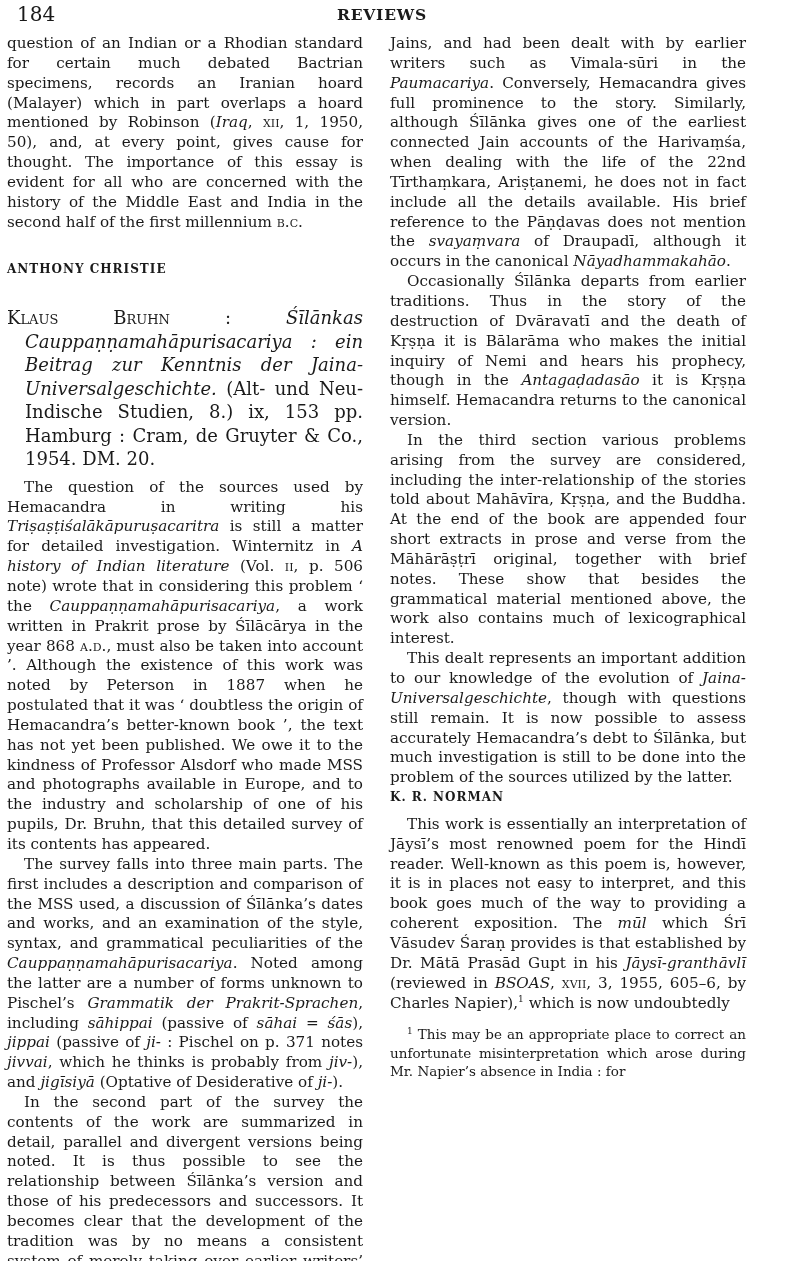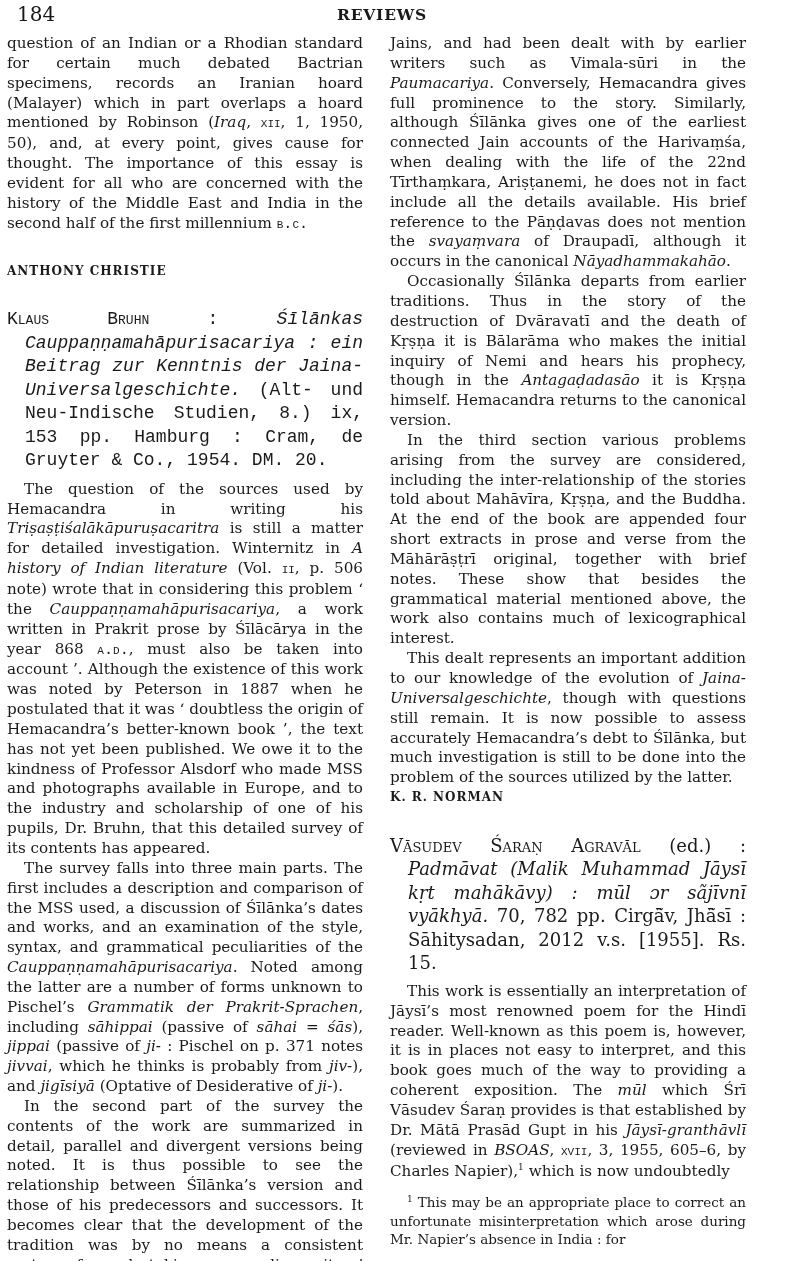--- a/index.html
+++ b/index.html
@@ -13,49 +13,48 @@
   .col.right { left:390px; }
   .col p { margin:0; text-align:justify; text-align-last:auto; }
   .col p.ind { text-indent:17px; }
   .sig { text-align:right; font-size:12px; font-weight:bold; letter-spacing:1px;
          padding-right:18px; margin:10px 0 0 0; }
   .heading { font-size:18px; line-height:23.5px; text-align:justify;
              padding-left:18px; text-indent:-18px; margin:0; }
   .heading .sc { font-variant:small-caps; }
   .note { font-size:13.5px; line-height:18.3px; text-align:justify; margin:0; }
   i { font-style:italic; }
-  .smallcaps { font-variant:small-caps;font-family:Liberation Mono, monospace; }
+  .smallcaps { font-variant:small-caps; }
   sup { font-size:9px; line-height:0; }
 </style>
 </head>
 <body>
 
 <div class="page-num">184</div>
 <div class="running-head">REVIEWS</div>
 
 <div class="col left">
   <p><span>question of an Indian or a Rhodian standard for certain much debated Bactrian specimens, records an Iranian hoard (Malayer) which in part overlaps a hoard mentioned by Robinson (</span><i>Iraq</i><span>, </span><span class="smallcaps">xii</span><span>, 1, 1950, 50), and, at every point, gives cause for thought. The importance of this essay is evident for all who are concerned with the history of the Middle East and India in the second half of the first millennium </span><span class="smallcaps">b.c.</span></p>
   <p class="sig" style="margin-top:28px;">ANTHONY CHRISTIE</p>
 
-  <p class="heading" style="margin-top:26px;font-family:Liberation Mono, monospace;"><span class="sc">Klaus Bruhn</span><span> : </span><i>Śīlānkas Cauppaṇṇamahāpurisacariya : ein Beitrag zur Kenntnis der Jaina-Universalgeschichte.</i><span> (Alt- und Neu-Indische Studien, 8.) ix, 153 pp. Hamburg : Cram, de Gruyter &amp; Co., 1954. DM. 20.</span></p>
+  <p class="heading" style="margin-top:26px;"><span class="sc">Klaus Bruhn</span><span> : </span><i>Śīlānkas Cauppaṇṇamahāpurisacariya : ein Beitrag zur Kenntnis der Jaina-Universalgeschichte.</i><span> (Alt- und Neu-Indische Studien, 8.) ix, 153 pp. Hamburg : Cram, de Gruyter &amp; Co., 1954. DM. 20.</span></p>
 
   <p class="ind" style="margin-top:7px;"><span>The question of the sources used by Hemacandra in writing his </span><i>Triṣaṣṭiśalākāpuruṣacaritra</i><span> is still a matter for detailed investigation. Winternitz in </span><i>A history of Indian literature</i><span> (Vol. </span><span class="smallcaps">ii</span><span>, p. 506 note) wrote that in considering this problem ‘ the </span><i>Cauppaṇṇamahāpurisacariya</i><span>, a work written in Prakrit prose by Śīlācārya in the year 868 </span><span class="smallcaps">a.d.</span><span>, must also be taken into account ’. Although the existence of this work was noted by Peterson in 1887 when he postulated that it was ‘ doubtless the origin of Hemacandra’s better-known book ’, the text has not yet been published. We owe it to the kindness of Professor Alsdorf who made MSS and photographs available in Europe, and to the industry and scholarship of one of his pupils, Dr. Bruhn, that this detailed survey of its contents has appeared.</span></p>
 
   <p class="ind"><span>The survey falls into three main parts. The first includes a description and comparison of the MSS used, a discussion of Śīlānka’s dates and works, and an examination of the style, syntax, and grammatical peculiarities of the </span><i>Cauppaṇṇamahāpurisacariya</i><span>. Noted among the latter are a number of forms unknown to Pischel’s </span><i>Grammatik der Prakrit-Sprachen</i><span>, including </span><i>sāhippai</i><span> (passive of </span><i>sāhai = śās</i><span>), </span><i>jippai</i><span> (passive of </span><i>ji-</i><span> : Pischel on p. 371 notes </span><i>jivvai</i><span>, which he thinks is probably from </span><i>jiv-</i><span>), and </span><i>jigīsiyā</i><span> (Optative of Desiderative of </span><i>ji-</i><span>).</span></p>
 
   <p class="ind">In the second part of the survey the contents of the work are summarized in detail, parallel and divergent versions being noted. It is thus possible to see the relationship between Śīlānka’s version and those of his predecessors and successors. It becomes clear that the development of the tradition was by no means a consistent system of merely taking over earlier writers’ material and embellishing it. Old features could be omitted and new ones added at will.</p>
 
 </div>
 
 <div class="col right">
   <p><span>Jains, and had been dealt with by earlier writers such as Vimala-sūri in the </span><i>Paumacariya</i><span>. Conversely, Hemacandra gives full prominence to the story. Similarly, although Śīlānka gives one of the earliest connected Jain accounts of the Harivaṃśa, when dealing with the life of the 22nd Tīrthaṃkara, Ariṣṭanemi, he does not in fact include all the details available. His brief reference to the Pāṇḍavas does not mention the </span><i>svayaṃvara</i><span> of Draupadī, although it occurs in the canonical </span><i>Nāyadhammakahāo</i><span>.</span></p>
   <p class="ind"><span>Occasionally Śīlānka departs from earlier traditions. Thus in the story of the destruction of Dvāravatī and the death of Kṛṣṇa it is Bālarāma who makes the initial inquiry of Nemi and hears his prophecy, though in the </span><i>Antagaḍadasāo</i><span> it is Kṛṣṇa himself. Hemacandra returns to the canonical version.</span></p>
   <p class="ind">In the third section various problems arising from the survey are considered, including the inter-relationship of the stories told about Mahāvīra, Kṛṣṇa, and the Buddha. At the end of the book are appended four short extracts in prose and verse from the Māhārāṣṭrī original, together with brief notes. These show that besides the grammatical material mentioned above, the work also contains much of lexicographical interest.</p>
   <p class="ind"><span>This dealt represents an important addition to our knowledge of the evolution of </span><i>Jaina-Universalgeschichte</i><span>, though with questions still remain. It is now possible to assess accurately Hemacandra’s debt to Śīlānka, but much investigation is still to be done into the problem of the sources utilized by the latter.</span></p>
 
   <p class="sig" style="">K. R. NORMAN</p>
 
-  <p class="heading" style="margin-top:26px;"><span class="sc">Vāsudev Śaraṇ Agravāl</span><span> (ed.) : </span><i>Padmāvat (Malik Muhammad Jāysī kṛt mahākāvy) : mūl ɔr sãjīvnī vyākhyā.</i><span> 70, 782 pp. Cirgā̃v, Jhā̃sī : Sāhitysadan, 2012 v.s. [1955]. Rs. 15.</span></p>
 
   <p class="ind" style="margin-top:7px;"><span>This work is essentially an interpretation of Jāysī’s most renowned poem for the Hindī reader. Well-known as this poem is, however, it is in places not easy to interpret, and this book goes much of the way to providing a coherent exposition. The </span><i>mūl</i><span> which Śrī Vāsudev Śaraṇ provides is that established by Dr. Mātā Prasād Gupt in his </span><i>Jāysī-granthāvlī</i><span> (reviewed in </span><i>BSOAS</i><span>, </span><span class="smallcaps">xvii</span><span>, 3, 1955, 605–6, by Charles Napier),</span><sup>1</sup><span> which is now undoubtedly</span></p>
 
   <p class="note ind" style="margin-top:12px;"><sup>1</sup><span> This may be an appropriate place to correct an unfortunate misinterpretation which arose during Mr. Napier’s absence in India : for </span></p>
 </div>
 
 </body></html>

